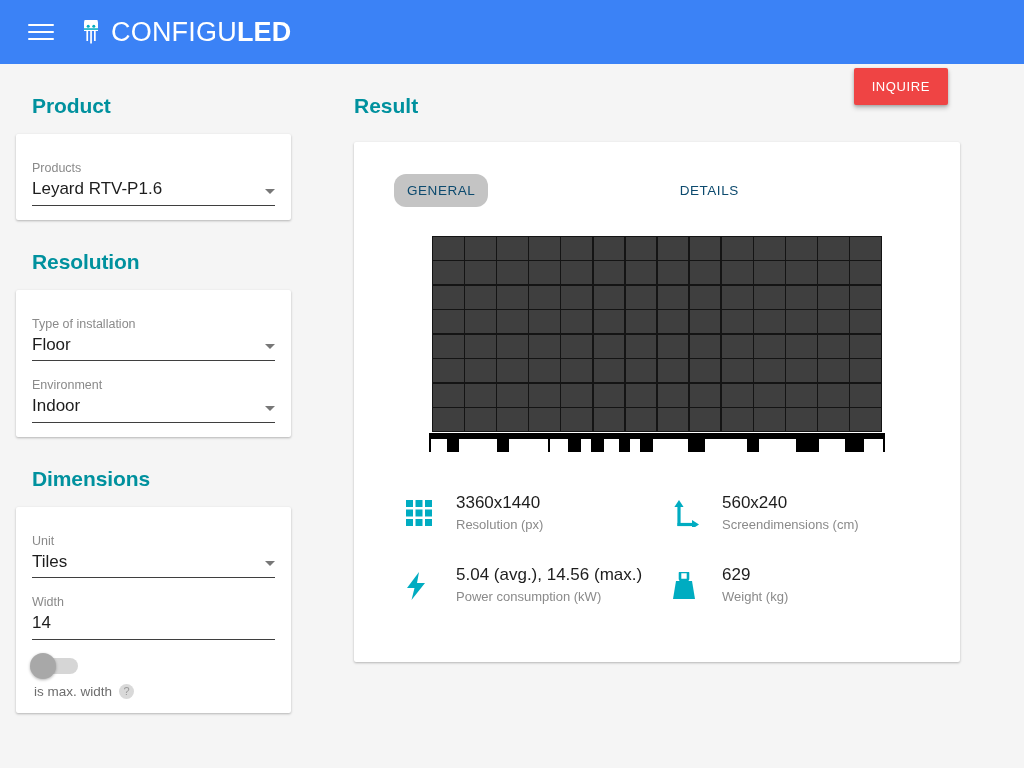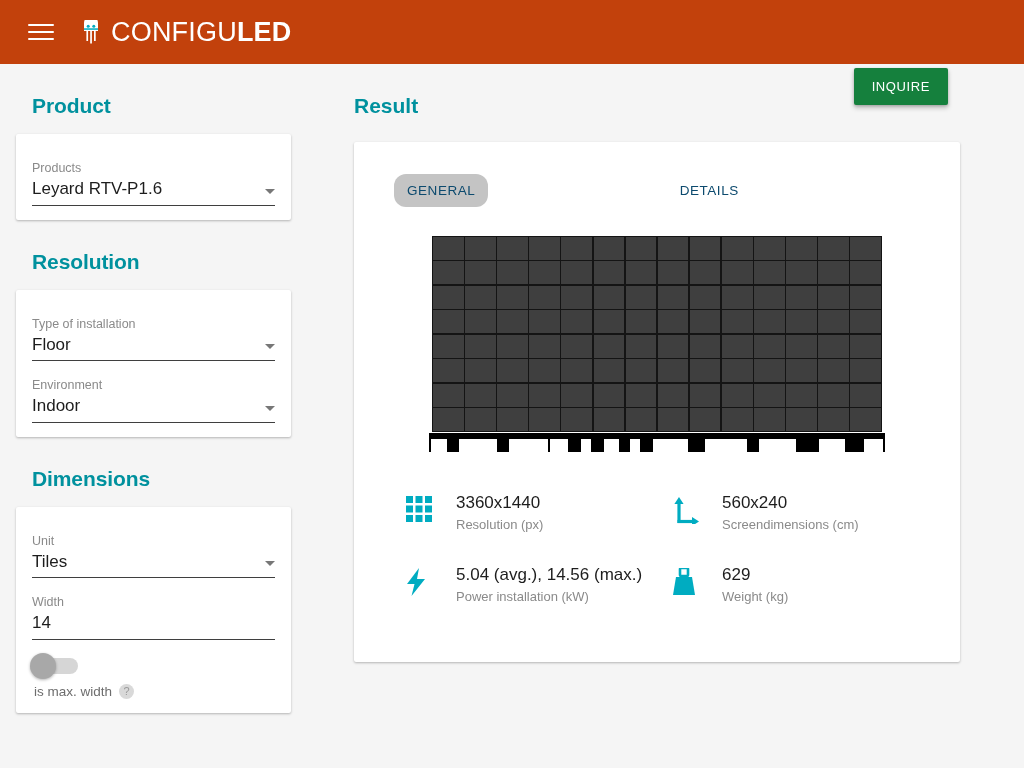--- a/index.html
+++ b/index.html
@@ -7,21 +7,21 @@
     width: 1024px; height: 768px;
     overflow: hidden;
     background: #f5f5f5;
     font-family: "Liberation Sans", sans-serif;
     -webkit-font-smoothing: antialiased;
   }
 
   
   #appbar {
     height: 64px;
-    background: #c2410c;
+    background: #3b82f6;
     display: flex;
     align-items: center;
     padding: 0 20px;
     position: relative;
     z-index: 20;
   }
   #hamburger {
     width: 28px; height: 28px;
     margin-left: 8px; margin-right: 24px;
     display: flex; flex-direction: column;
@@ -153,21 +153,21 @@
     height: 78px;
   }
   #result-title {
     color: #00919e;
     font-size: 21px;
     font-weight: 700;
   }
   #inquire-btn {
     position: absolute;
     right: 20px; top: 4px;
-    background: #15803d;
+    background: #ef4444;
     color: #ffffff;
     border: none;
     border-radius: 2px;
     font-family: inherit;
     font-size: 13px;
     letter-spacing: 0.6px;
     padding: 11px 18px;
     cursor: pointer;
     box-shadow: 0 3px 5px rgba(0,0,0,0.22), 0 1px 3px rgba(0,0,0,0.18);
   }
@@ -229,21 +229,21 @@
     background: #ffffff;
   }
 
   
   #stats {
     display: grid;
     grid-template-columns: 1fr 1fr;
     row-gap: 30px;
     padding: 40px 22px 0 52px;
   }
-  .stat { display: flex; align-items: flex-start; gap: 22px; }
+  .stat { display: flex; align-items: center; gap: 22px; }
   .stat .ico { width: 28px; flex: 0 0 28px; padding-top: 4px; }
   .stat .txt { padding-top: 0; }
   .stat .val {
     font-size: 17px; color: #1d1d1d; line-height: 1.35;
   }
   .stat .lbl {
     font-size: 13px; color: #8a8a8a; line-height: 1.5;
   }
 </style>
 </head>
@@ -513,21 +513,21 @@
         </div>
 
         <div class="stat">
           <div class="ico">
             <svg width="22" height="28" viewBox="0 0 22 28">
               <path d="M13 0 L1 16 L8.5 16 L5.5 28 L19 11 L11 11 Z" fill="#00ACC1"></path>
             </svg>
           </div>
           <div class="txt">
             <div class="val">5.04 (avg.), 14.56 (max.)</div>
-            <div class="lbl">Power installation (kW)</div>
+            <div class="lbl">Power consumption (kW)</div>
           </div>
         </div>
 
         <div class="stat">
           <div class="ico">
             <svg width="24" height="28" viewBox="0 0 24 28">
               <rect x="8" y="0" width="8" height="8" rx="1.2" fill="none" stroke="#00ACC1" stroke-width="2.6"></rect>
               <path d="M4 9 L20 9 L23 27 L1 27 Z" fill="#00ACC1"></path>
             </svg>
           </div>

